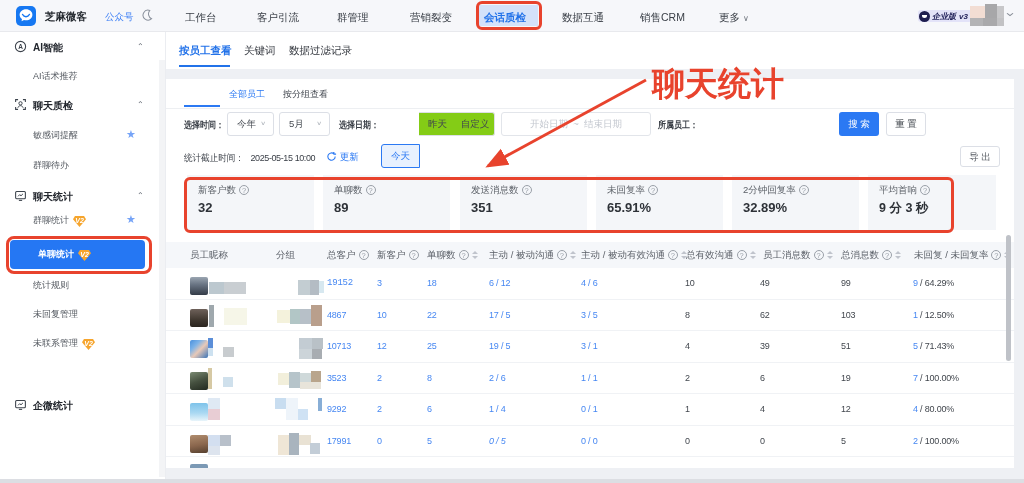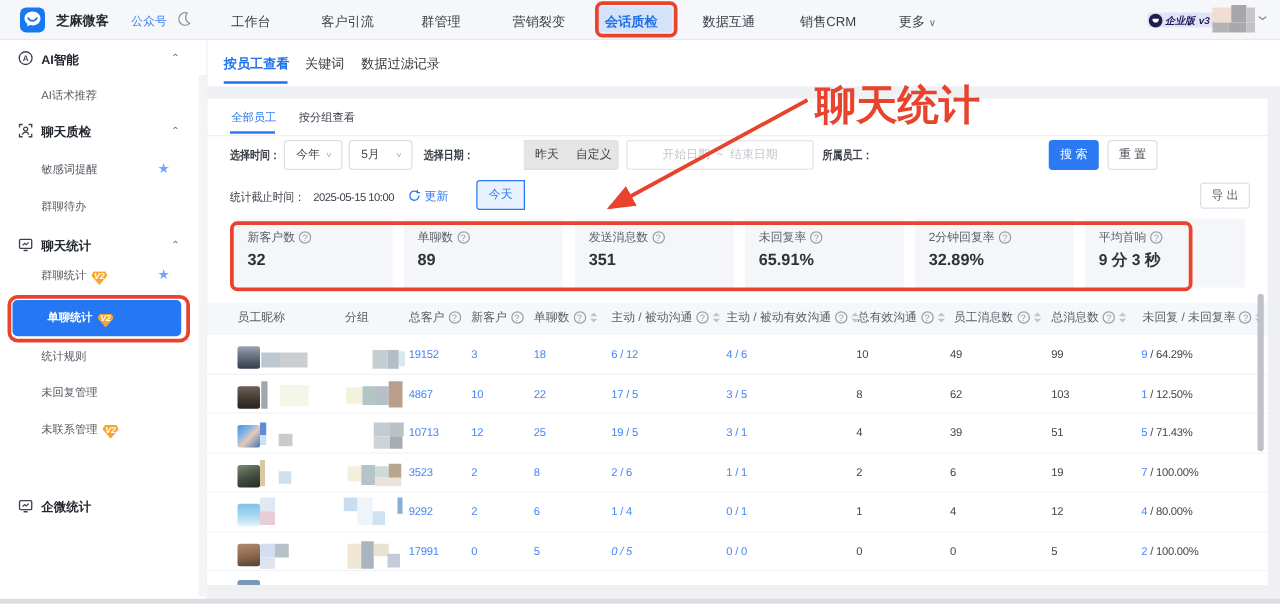--- a/index.html
+++ b/index.html
@@ -36,31 +36,31 @@
 .v2 { display:inline-block; width:13px; height:11px; background:#f6a52d; clip-path:polygon(15% 0,85% 0,100% 30%,50% 100%,0 30%); color:#fff; font-size:7px; font-weight:bold; text-align:center; line-height:10px; vertical-align:0px; margin-left:4px; font-style:italic; }
 #active-item { position:absolute; left:10px; top:208px; width:135px; height:29px; background:#2577f3; border-radius:4px; color:#fff; font-size:9px; font-weight:bold; line-height:29px; padding-left:28px; }
 
 
 #tabbar { position:absolute; left:166px; top:32px; width:858px; height:37px; background:#fff; }
 .tab { position:absolute; top:12px; font-size:10.5px; color:#34383f; }
 #tab1u { position:absolute; left:13px; top:33px; width:51px; height:2px; background:#2272e9; }
 
 
 #card { position:absolute; left:166px; top:79px; width:848px; height:389px; background:#fff; }
-.subtab { position:absolute; top:9px; font-size:9px; }
+.subtab { position:absolute; top:9px; font-size:9px;margin-left:44px; }
 #st1 { left:19px; color:#2b79f3; }
 #st2 { left:73px; color:#3e434b; }
 #st1u { position:absolute; left:18px; top:26px; width:36px; height:2px; background:#2b79f3; }
 #subdiv { position:absolute; left:0; top:29px; width:848px; height:1px; background:#edeff2; }
 
 
 .flabel { position:absolute; top:40px; font-size:9.5px; color:#393e46; font-weight:bold; line-height:12px; transform:scaleX(0.84); transform-origin:0 0; }
 .sel { position:absolute; top:33px; height:24px; border:1px solid #dcdfe6; border-radius:3px; background:#fff; font-size:9.5px; color:#464b52; line-height:22px; padding-left:9px; }
 .sel .c { position:absolute; right:7px; top:0; color:#b3b8bf; font-size:8px; transform:scaleY(0.7); }
-.dbtn { position:absolute; top:33px; height:24px; border:1px solid #dcdfe6; background:#e5e5e5; font-size:9.5px; color:#41464e; text-align:center; line-height:22px; }
+.dbtn { position:absolute; top:33px; height:24px; border:1px solid #dcdfe6; background:#84cc16; font-size:9.5px; color:#41464e; text-align:center; line-height:22px; }
 #dtoday { border-color:#2b79f3; background:#e8f1fe; color:#2b79f3; border-radius:3px 0 0 3px; z-index:2;margin-top:32px; }
 #dcustom { border-radius:0 3px 3px 0; }
 #daterange { position:absolute; left:335px; top:33px; width:150px; height:24px; border:1px solid #e2e5ea; border-radius:3px; background:#fff; font-size:9.5px; color:#c3c7cf; line-height:22px; text-align:center; }
 #empinput { position:absolute; left:539px; top:33px; width:124px; height:24px; border:1px solid #dcdfe6; border-radius:3px; background:#fff; font-size:9.5px; color:#bfc4cc; line-height:22px; padding-left:9px; }
 #searchbtn { position:absolute; left:673px; top:33px; width:40px; height:24px; background:#2b79f3; border-radius:3px; color:#fff; font-size:9.5px; text-align:center; line-height:24px; }
 #resetbtn { position:absolute; left:720px; top:33px; width:40px; height:24px; background:#fff; border:1px solid #dcdfe6; border-radius:3px; color:#43484f; font-size:9.5px; text-align:center; line-height:22px; }
 
 
 #cutoff { position:absolute; left:18px; top:73px; font-size:9.5px; color:#3c4149; }
 #refresh { position:absolute; left:160px; top:72px; font-size:9.5px; color:#2b79f3; }
@@ -262,21 +262,21 @@
     <div class="th" style="left:748px;">未回复 / 未回复率<span class="q">?</span><span class="sort"><i class="up"></i><i class="dn"></i></span></div>
   </div>
 
   <div class="trow" style="top:189px;">
     <div class="avt" style="background:linear-gradient(180deg,#9aa5b1 0%,#6b7685 40%,#343c48 100%);"></div>
     <i style="left:43px;top:14px;width:15px;height:12px;background:#bcc8cf;"></i>
       <i style="left:58px;top:14px;width:22px;height:12px;background:#c9ced2;"></i>
     <i style="left:132px;top:12px;width:12px;height:15px;background:#c3cdd2;"></i>
       <i style="left:144px;top:12px;width:9px;height:15px;background:#b4bcc4;"></i>
       <i style="left:153px;top:13px;width:5px;height:12px;background:#d7e8f0;"></i>
-    <div class="td blue" style="left:161px;">19152</div>
+    <div class="td blue" style="left:161px;font-family:Liberation Mono, monospace;">19152</div>
     <div class="td blue" style="left:211px;">3</div>
     <div class="td blue" style="left:261px;">18</div>
     <div class="td blue" style="left:323px;">6 / 12</div>
     <div class="td blue" style="left:415px;">4 / 6</div>
     <div class="td dark" style="left:519px;">10</div>
     <div class="td dark" style="left:594px;">49</div>
     <div class="td dark" style="left:675px;">99</div>
     <div class="td" style="left:747px;"><span class="blue">9</span><span class="dark"> / 64.29%</span></div>
   </div>
   <div class="trow" style="top:220.5px;">

